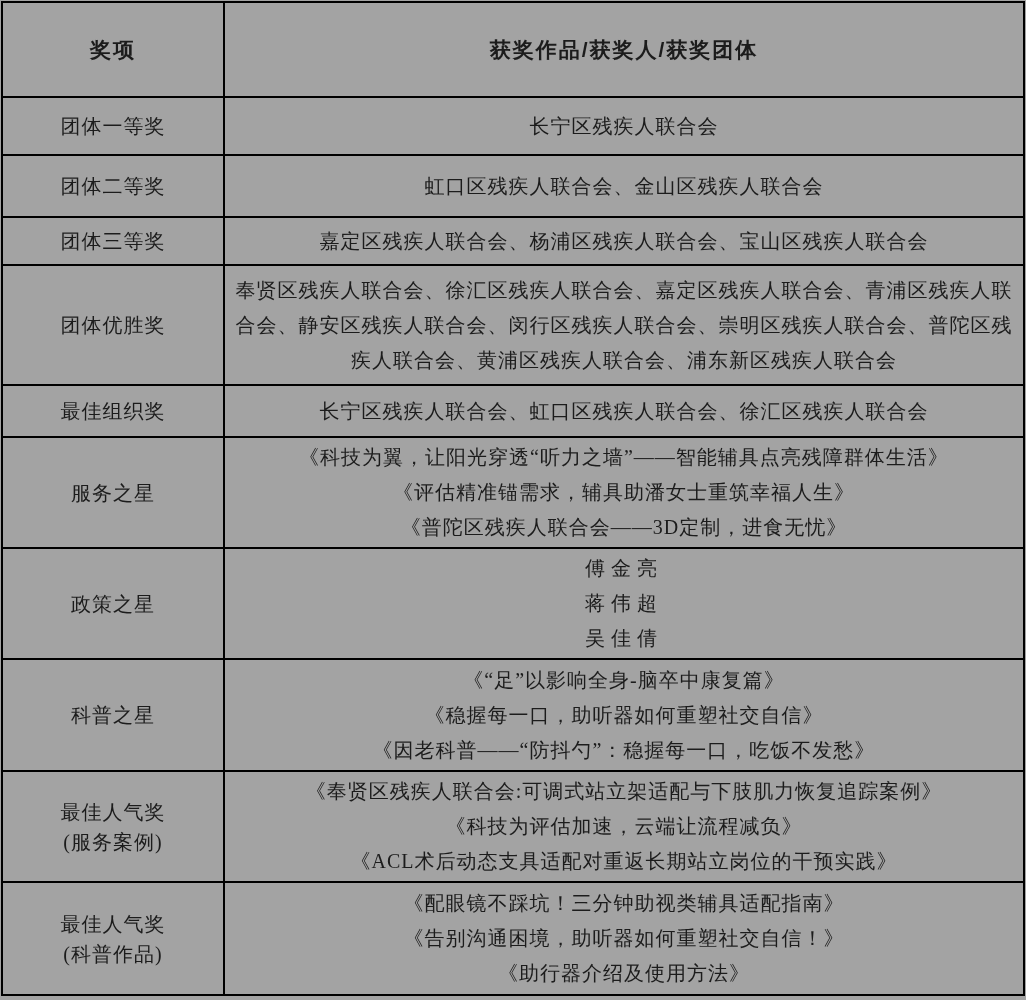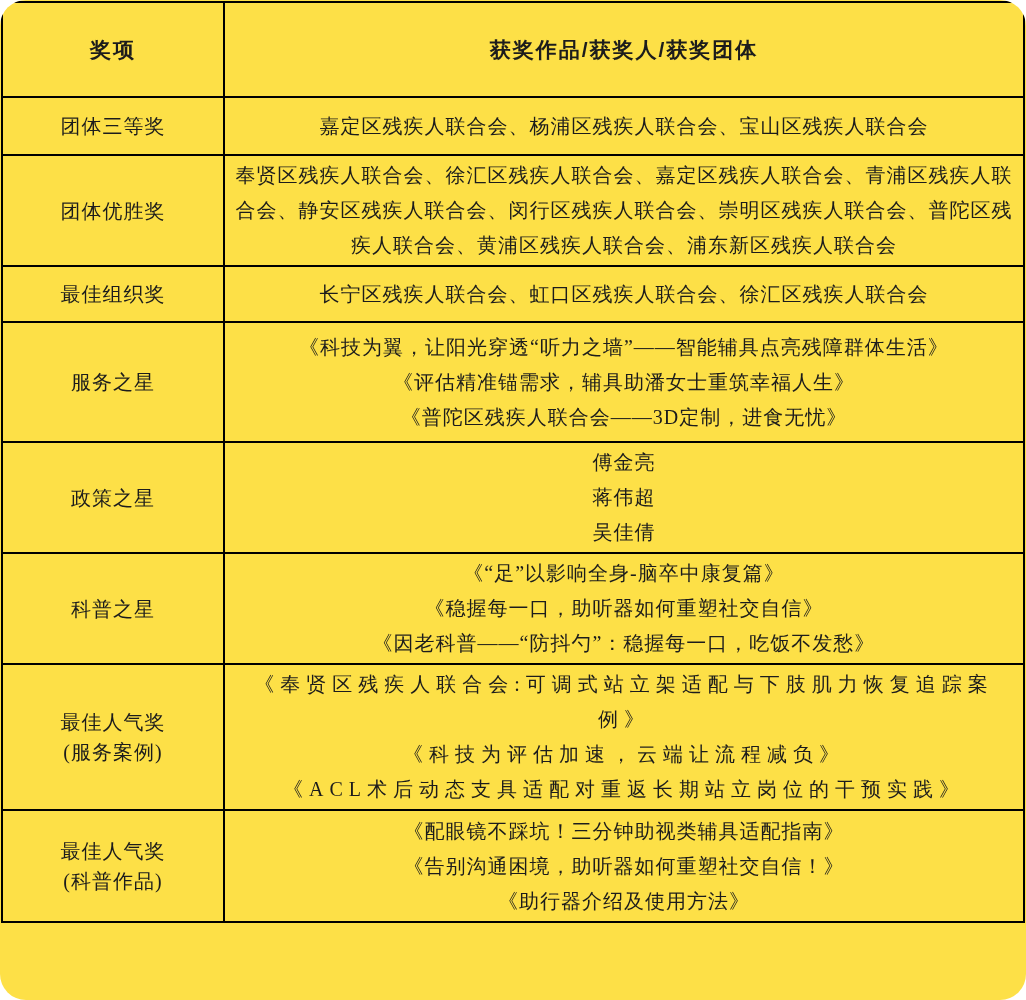--- a/index.html
+++ b/index.html
@@ -3,23 +3,22 @@
 <meta charset="utf-8">
 <style>
   * { margin: 0; padding: 0; box-sizing: border-box; }
   html, body {
     background: #ffffff;
     font-family: "Liberation Serif", "DejaVu Serif", serif;
   }
   .page {
     width: 1026px;
     height: 1000px;
-    background: #fde047;
+    background: #a3a3a3;
     overflow: hidden;
-    border-radius: 26px;
   }
   table.awards {
     width: 1024px;
     margin: 1px;
     border-collapse: collapse;
     table-layout: fixed;
     color: #1c1c1c;
   }
   table.awards col.c1 { width: 222px; }
   table.awards col.c2 { width: 800px; }
@@ -35,21 +34,21 @@
   thead tr { height: 95px; }
   table.awards th {
     font-family: "Liberation Sans", "DejaVu Sans", sans-serif;
     font-weight: bold;
     font-size: 21px;
     letter-spacing: 2px;
   }
   
   tbody tr:nth-child(1)  { height: 58px; }
   tbody tr:nth-child(2)  { height: 62px; }
-  tbody tr:nth-child(3)  { height: 56px; }
+  tbody tr:nth-child(3)  { height: 48px; }
   tbody tr:nth-child(4)  { height: 120px; }
   tbody tr:nth-child(5)  { height: 52px; }
   tbody tr:nth-child(6)  { height: 108px; }
   tbody tr:nth-child(7)  { height: 100px; }
   tbody tr:nth-child(8)  { height: 112px; }
   tbody tr:nth-child(9)  { height: 110px; }
   tbody tr:nth-child(10) { height: 113px; }
 
   td.award-cell {
     font-size: 20px;
@@ -76,20 +75,36 @@
       <col class="c1">
       <col class="c2">
     </colgroup>
     <thead>
       <tr>
         <th>奖项</th>
         <th>获奖作品/获奖人/获奖团体</th>
       </tr>
     </thead>
     <tbody id="table-body">
+        <tr>
+          <td class="award-cell">
+            <div class="award-line">团体一等奖</div>
+          </td>
+          <td class="winners-cell">
+            <div class="winner-line">长宁区残疾人联合会</div>
+          </td>
+        </tr>
+        <tr>
+          <td class="award-cell">
+            <div class="award-line">团体二等奖</div>
+          </td>
+          <td class="winners-cell">
+            <div class="winner-line">虹口区残疾人联合会、金山区残疾人联合会</div>
+          </td>
+        </tr>
         <tr>
           <td class="award-cell">
             <div class="award-line">团体三等奖</div>
           </td>
           <td class="winners-cell">
             <div class="winner-line">嘉定区残疾人联合会、杨浦区残疾人联合会、宝山区残疾人联合会</div>
           </td>
         </tr>
         <tr>
           <td class="award-cell">

